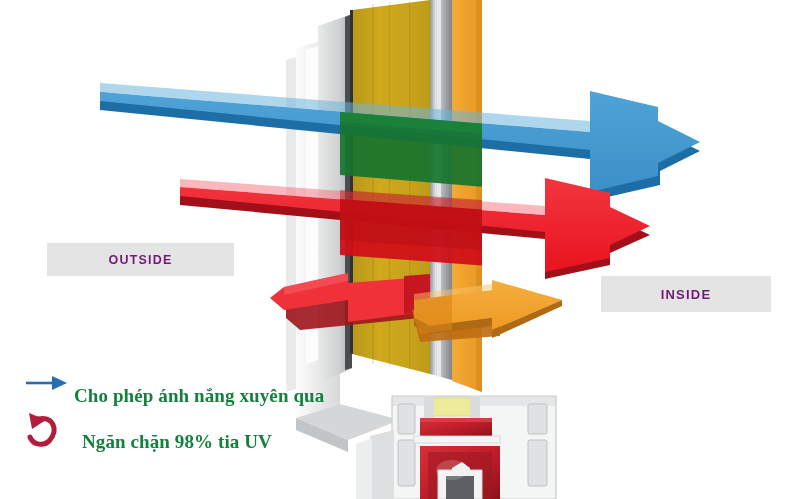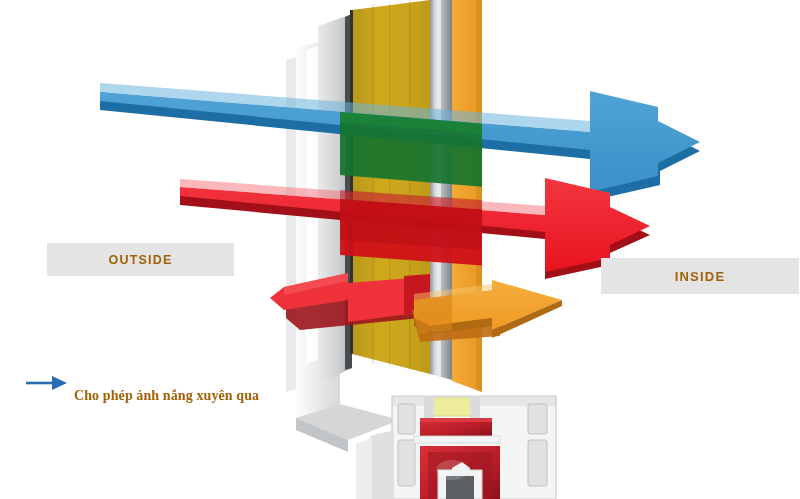--- a/index.html
+++ b/index.html
@@ -15,47 +15,47 @@
     position:absolute;inset:0;
     width:800px;height:499px;
     background:#ffffff;
   }
   svg#scene{position:absolute;top:0;left:0;width:800px;height:499px;display:block;}
 
   
   .side-label{
     position:absolute;
     background:#e4e4e4;
-    color:#a16207;
+    color:#701a75;
     font-family:"Liberation Sans", sans-serif;
     font-weight:700;
     letter-spacing:1.2px;
     display:flex;align-items:center;justify-content:center;
     user-select:none;
   }
   #outside-label{left:47px;top:243px;width:187px;height:33px;font-size:12.5px;}
-  #inside-label{left:601px;top:258px;width:198px;height:36px;font-size:13px;}
+  #inside-label{left:601px;top:276px;width:170px;height:36px;font-size:13px;}
 
   
   #legend{
     position:absolute;left:24px;top:360px;width:330px;
   }
   .legend-row{
     display:flex;align-items:center;
     height:46px;
   }
   .legend-ico{
     width:46px;height:40px;flex:0 0 46px;
     display:flex;align-items:center;justify-content:flex-start;
   }
   .legend-txt{
     font-family:"Liberation Serif", serif;
     font-weight:700;
-    font-size:14px;
-    color:#a16207;
+    font-size:19px;
+    color:#15803d;
     white-space:nowrap;
     padding-left:4px;
     letter-spacing:.1px;
     margin-top:26px;
   }
   .legend-row.r2 .legend-txt{padding-left:12px;}
   .legend-row.r3 .legend-txt{padding-left:12px;}
 </style>
 </head>
 <body>
@@ -251,17 +251,26 @@
     <div class="legend-row r1">
       <span class="legend-ico">
         <svg width="44" height="20" viewBox="0 0 44 20">
           <line x1="2" y1="10" x2="30" y2="10" stroke="#2a6cb0" stroke-width="2.6"></line>
           <polygon points="28,3 43,10 28,17" fill="#2a6cb0"></polygon>
         </svg>
       </span>
       <span class="legend-txt">Cho phép ánh nắng xuyên qua</span>
     </div>
 
+    <div class="legend-row r2">
+      <span class="legend-ico">
+        <svg width="40" height="38" viewBox="0 0 40 38">
+          <path d="M14,9 C30,6 34,20 26,30 C20,37 9,35 6,27" fill="none" stroke="#b01e3c" stroke-width="5" stroke-linecap="round"></path>
+          <polygon points="5,3 22,10 8,19" fill="#b01e3c"></polygon>
+        </svg>
+      </span>
+      <span class="legend-txt">Ngăn chặn 98% tia UV</span>
+    </div>
 
 
   </div>
 
 </div>
 
 </body></html>

